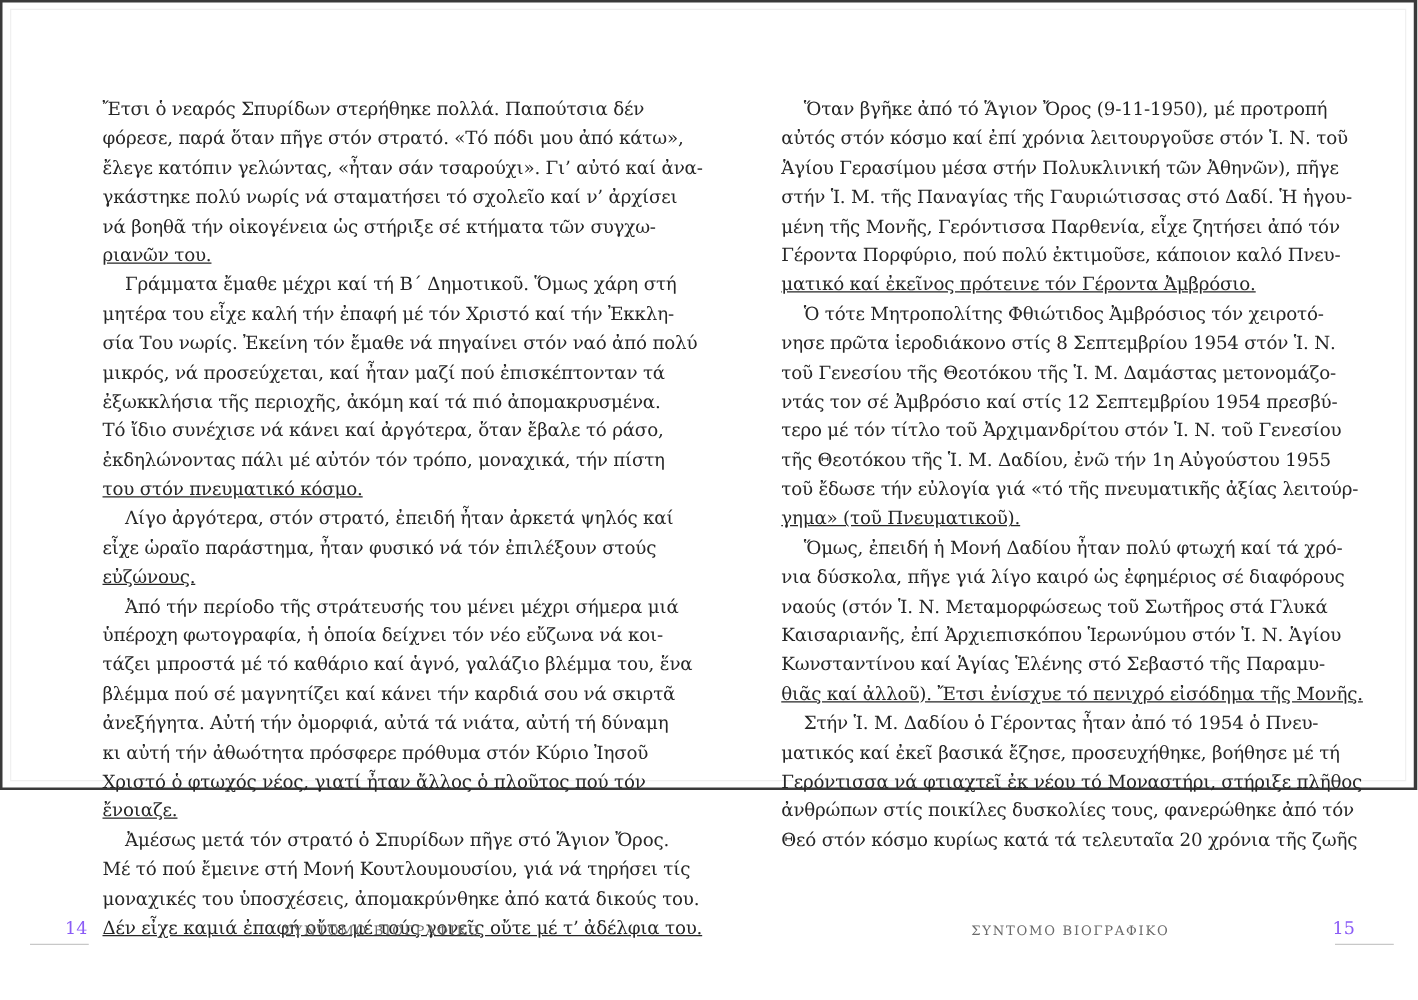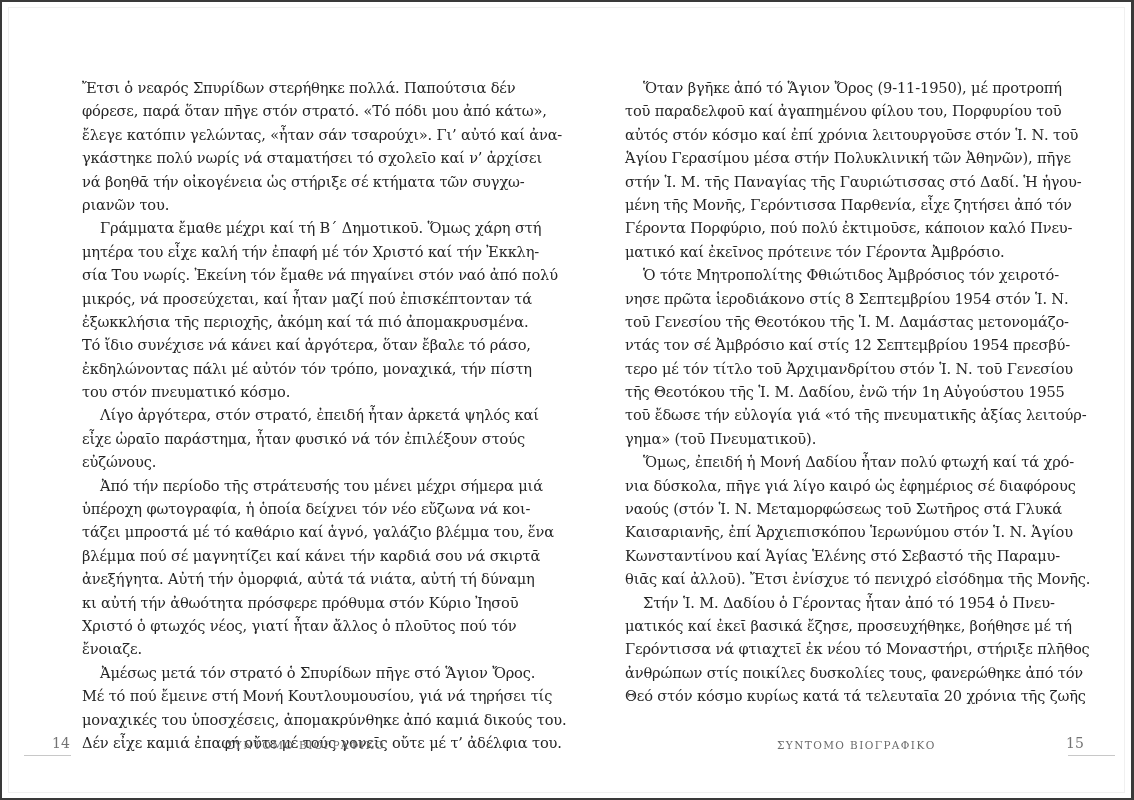--- a/index.html
+++ b/index.html
@@ -1,18 +1,18 @@
 <!DOCTYPE html>
 <html><head>
 <meta charset="utf-8">
 <style>
   html, body { margin: 0; padding: 0; background: #ffffff; }
   body { width: 1134px; height: 800px; position: relative; overflow: hidden; }
   .frame {
-    position: absolute; left: 0; top: 0; width: 1134px; height: 800px;
+    position: absolute; left: 0; top: 0; width: 1134px; height: 632px;
     box-sizing: border-box;
     border-top: 2px solid #3a3a3a;
     border-left: 2px solid #3a3a3a;
     border-right: 3px solid #3a3a3a;
     border-bottom: 2px solid #3a3a3a;
     background: #ffffff;
   }
   .inner-line {
     position: absolute; left: 6px; top: 5px; right: 6px; bottom: 5px;
     border: 1px solid #f0f0f0; pointer-events: none;
@@ -26,25 +26,25 @@
     font-size: 14.6px; color: #262626;
     letter-spacing: -0.15px;
   }
   .page.left .text-block { left: 80px; width: 421px; }
   .page.right .text-block { left: 56px; width: 421px; }
   .line {
     display: block; height: 23.4px; line-height: 23.4px;
     white-space: nowrap; text-align: justify; text-align-last: justify;
   }
   .line.indent { padding-left: 18px; }
-  .line.last { text-align-last: left; }
+  .line.last { text-align-last: left; text-decoration: underline; }
   .footer-num {
     position: absolute; top: 733px;
     font-family: "DejaVu Serif", "Liberation Serif", serif;
-    font-size: 14px; color: #737373;
+    font-size: 14px; color: #8b5cf6;
   }
   .page.left .footer-num { left: 50px; }
   .page.right .footer-num { left: 497px; }
   .footer-title {
     position: absolute; top: 737px;
     font-family: "DejaVu Serif", "Liberation Serif", serif;
     font-size: 10.5px; letter-spacing: 1.4px; color: #6a6a6a;
   }
   .page.left .footer-title { left: 224px; }
   .page.right .footer-title { left: 208px; }
@@ -91,34 +91,33 @@
           <span class="line">τάζει μπροστά μέ τό καθάριο καί ἁγνό, γαλάζιο βλέμμα του, ἕνα</span>
           <span class="line">βλέμμα πού σέ μαγνητίζει καί κάνει τήν καρδιά σου νά σκιρτᾶ</span>
           <span class="line">ἀνεξήγητα. Αὐτή τήν ὀμορφιά, αὐτά τά νιάτα, αὐτή τή δύναμη</span>
           <span class="line">κι αὐτή τήν ἀθωότητα πρόσφερε πρόθυμα στόν Κύριο Ἰησοῦ</span>
           <span class="line">Χριστό ὁ φτωχός νέος, γιατί ἦταν ἄλλος ὁ πλοῦτος πού τόν</span>
           <span class="line last">ἔνοιαζε.</span>
         </div>
         <div>
           <span class="line indent">Ἀμέσως μετά τόν στρατό ὁ Σπυρίδων πῆγε στό Ἅγιον Ὄρος.</span>
           <span class="line">Μέ τό πού ἔμεινε στή Μονή Κουτλουμουσίου, γιά νά τηρήσει τίς</span>
-          <span class="line">μοναχικές του ὑποσχέσεις, ἀπομακρύνθηκε ἀπό καμιά δικούς του.</span>
+          <span class="line">μοναχικές του ὑποσχέσεις, ἀπομακρύνθηκε ἀπό κατά δικούς του.</span>
           <span class="line last">Δέν εἶχε καμιά ἐπαφή οὔτε μέ τούς γονεῖς οὔτε μέ τ’ ἀδέλφια του.</span>
         </div>
       </div>
     <div class="footer-num">14</div>
     <div class="footer-rule"></div>
     <div class="footer-title">ΣΥΝΤΟΜΟ ΒΙΟΓΡΑΦΙΚΟ</div>
   </div>
 
   <div class="page right">
     <div class="text-block">
         <div>
           <span class="line indent">Ὅταν βγῆκε ἀπό τό Ἅγιον Ὄρος (9-11-1950), μέ προτροπή</span>
-          <span class="line">τοῦ παραδελφοῦ καί ἀγαπημένου φίλου του, Πορφυρίου τοῦ</span>
           <span class="line">αὐτός στόν κόσμο καί ἐπί χρόνια λειτουργοῦσε στόν Ἱ. Ν. τοῦ</span>
           <span class="line">Ἁγίου Γερασίμου μέσα στήν Πολυκλινική τῶν Ἀθηνῶν), πῆγε</span>
           <span class="line">στήν Ἱ. Μ. τῆς Παναγίας τῆς Γαυριώτισσας στό Δαδί. Ἡ ἡγου-</span>
           <span class="line">μένη τῆς Μονῆς, Γερόντισσα Παρθενία, εἶχε ζητήσει ἀπό τόν</span>
           <span class="line">Γέροντα Πορφύριο, πού πολύ ἐκτιμοῦσε, κάποιον καλό Πνευ-</span>
           <span class="line last">ματικό καί ἐκεῖνος πρότεινε τόν Γέροντα Ἀμβρόσιο.</span>
         </div>
         <div>
           <span class="line indent">Ὁ τότε Μητροπολίτης Φθιώτιδος Ἀμβρόσιος τόν χειροτό-</span>
           <span class="line">νησε πρῶτα ἱεροδιάκονο στίς 8 Σεπτεμβρίου 1954 στόν Ἱ. Ν.</span>

